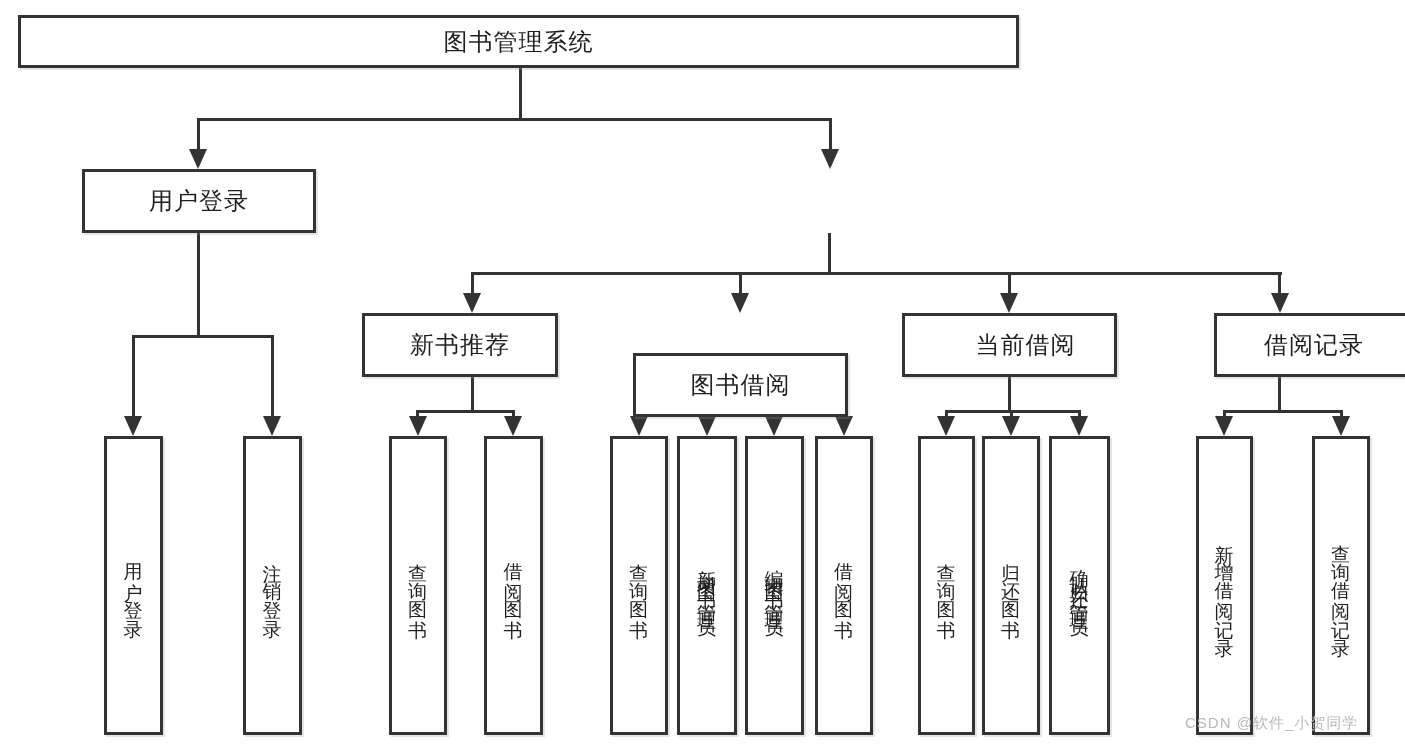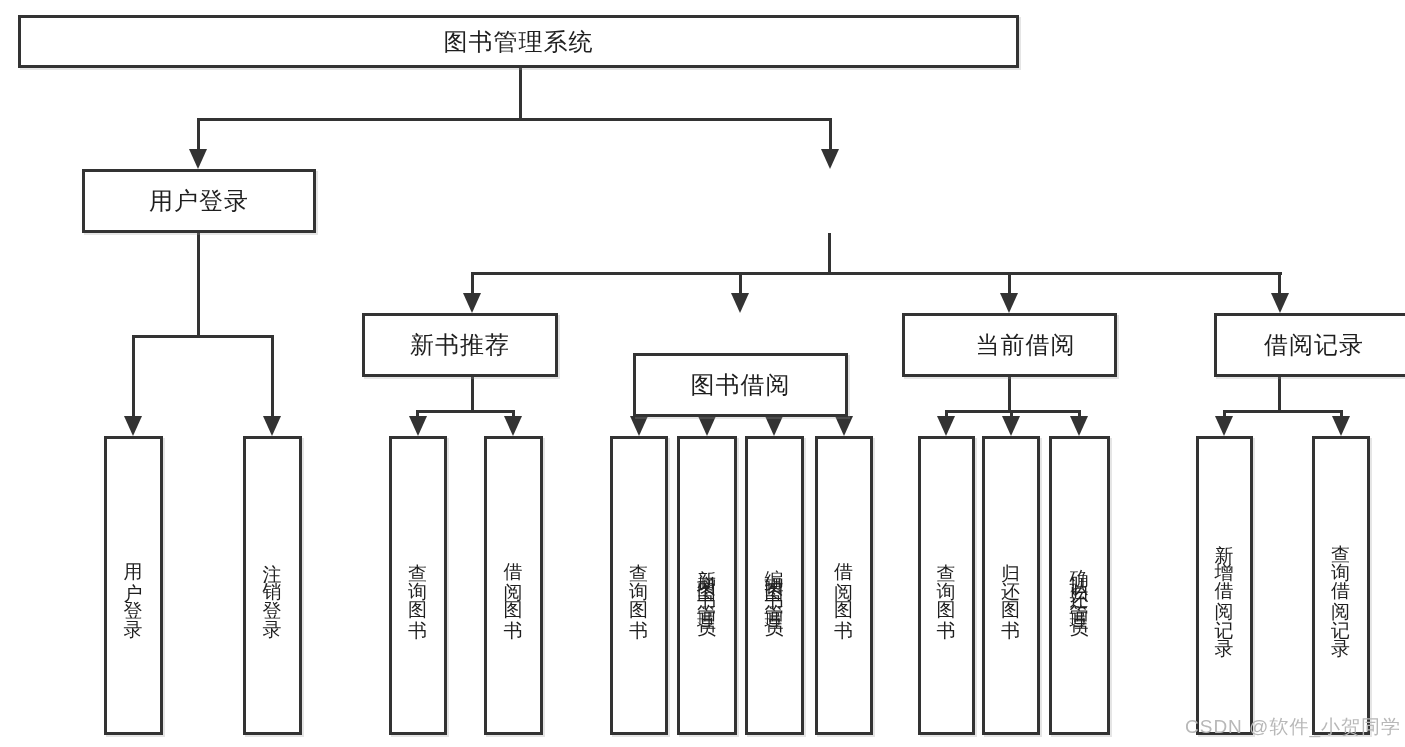--- a/index.html
+++ b/index.html
@@ -64,21 +64,21 @@
     width:0;height:0;
     border-left:9px solid transparent;
     border-right:9px solid transparent;
     border-top:20px solid var(--line);
     z-index:1;
   }
   .watermark{
     position:absolute;
     left:1185px;
     top:714px;
-    font-size:19px;
+    font-size:15px;
     color:var(--wm);
     letter-spacing:1px;
     z-index:3;
     white-space:nowrap;
   }
 </style>
 </head>
 <body>
 
 <div class="stage">

